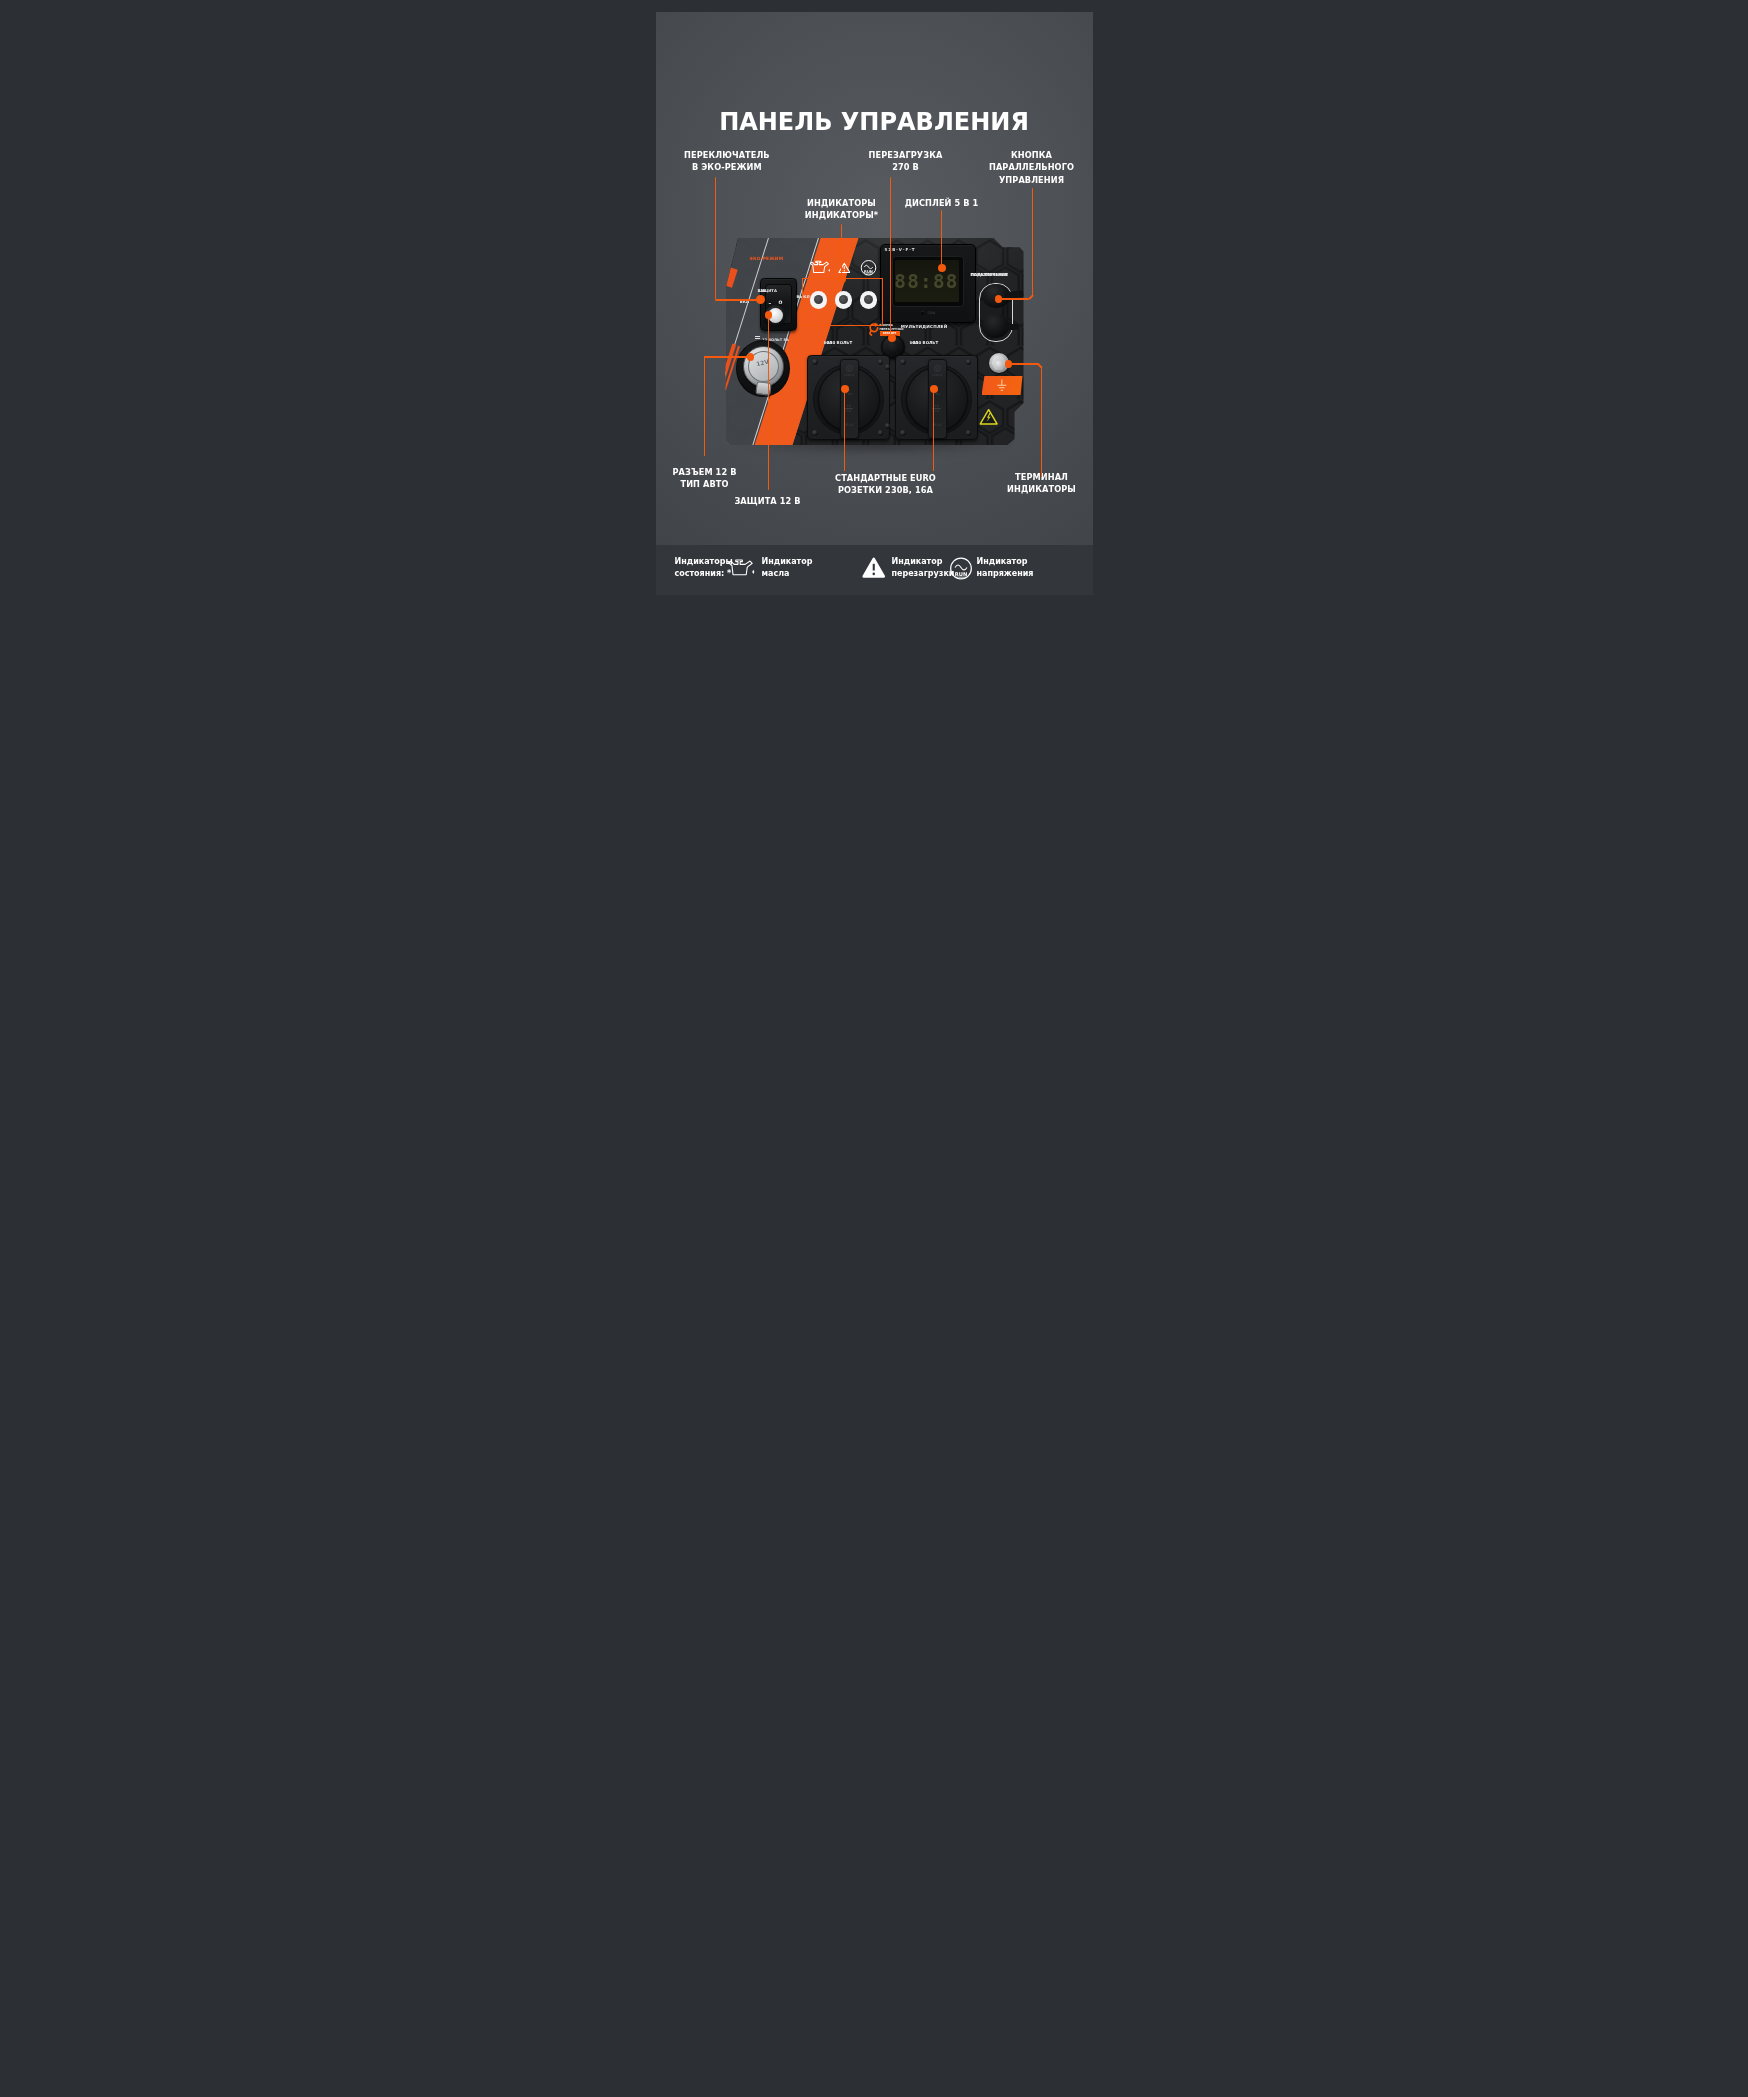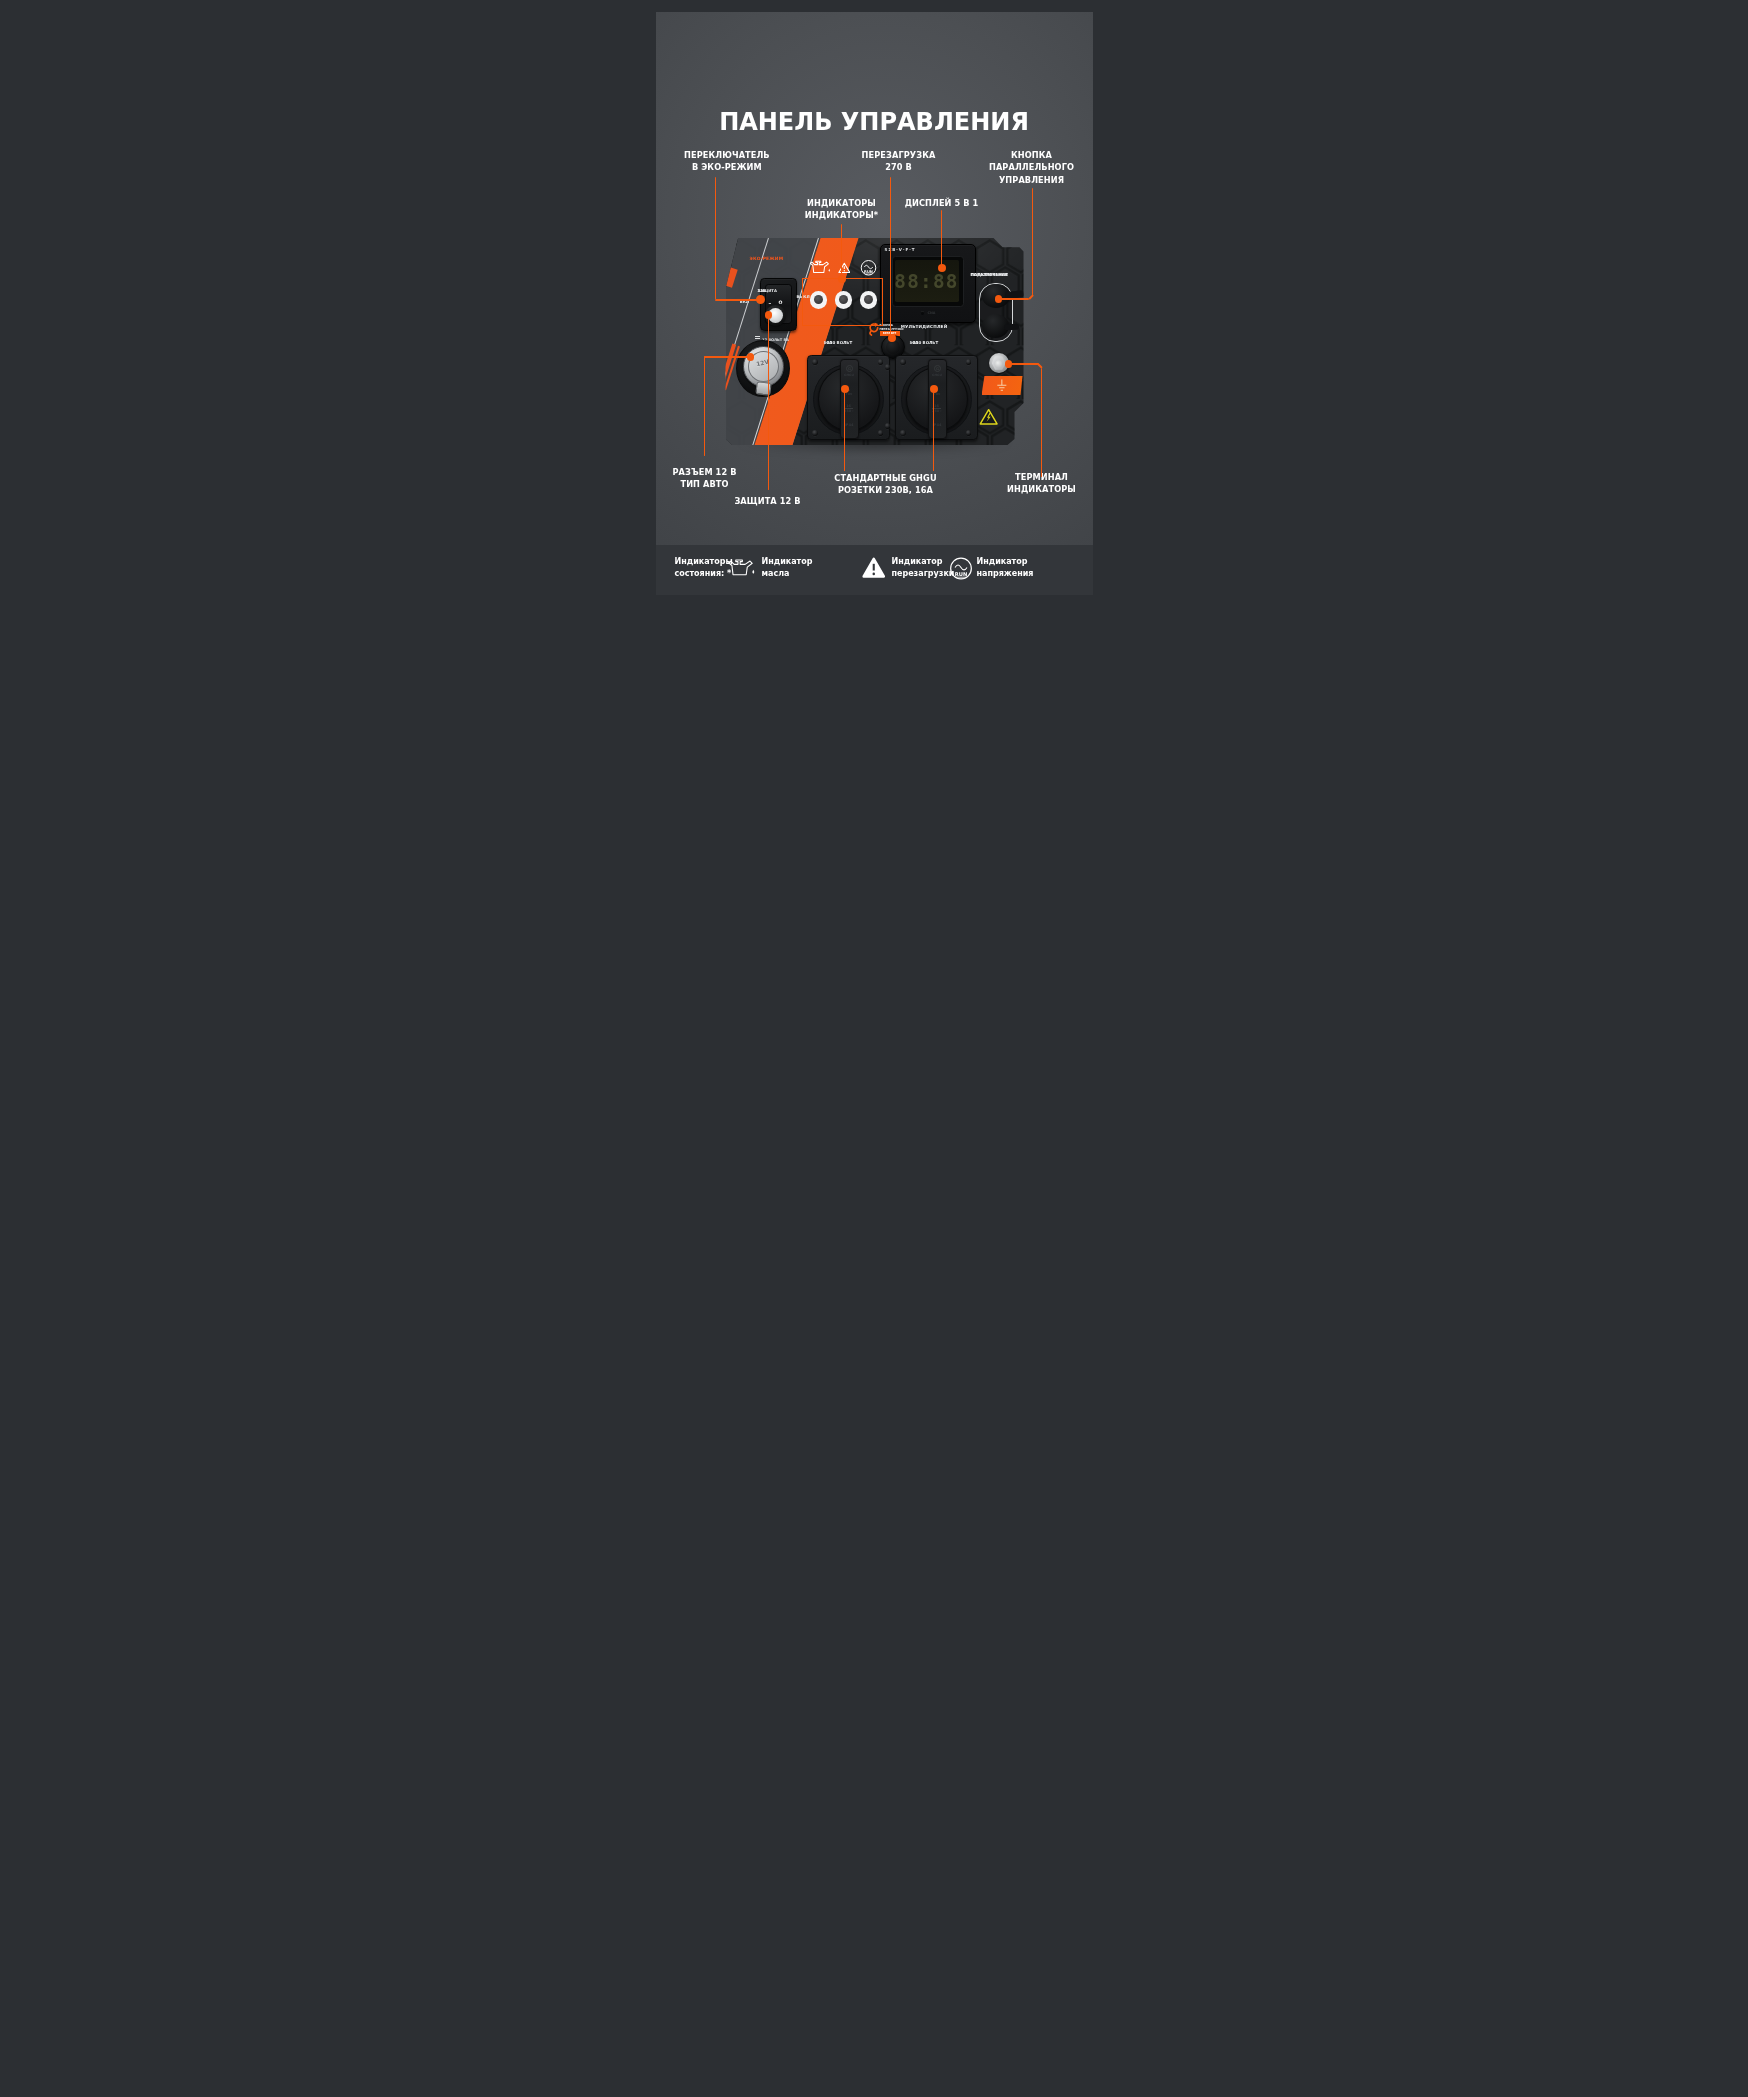--- a/index.html
+++ b/index.html
@@ -29,21 +29,21 @@
 <body>
 
 <div class="page">
 
   <div class="title">ПАНЕЛЬ УПРАВЛЕНИЯ</div>
 
   <div class="lbl" style="left:8.4px;top:137px;width:126px;">
     <div>ПЕРЕКЛЮЧАТЕЛЬ</div>
     <div>В ЭКО-РЕЖИМ</div>
   </div>
-  <div class="lbl" style="left:180px;top:137px;width:126px;">
+  <div class="lbl" style="left:187px;top:137px;width:126px;">
     <div>ПЕРЕЗАГРУЗКА</div>
     <div>270 В</div>
   </div>
   <div class="lbl" style="left:313px;top:137px;width:126px;">
     <div>КНОПКА</div>
     <div>ПАРАЛЛЕЛЬНОГО</div>
     <div>УПРАВЛЕНИЯ</div>
   </div>
   <div class="lbl" style="left:123px;top:185px;width:126px;">
     <div>ИНДИКАТОРЫ</div>
@@ -54,21 +54,21 @@
   </div>
 
   <div class="lbl" style="left:0px;top:454px;width:98px;">
     <div>РАЗЪЕМ 12 В</div>
     <div>ТИП АВТО</div>
   </div>
   <div class="lbl" style="left:49px;top:483px;width:126px;">
     <div>ЗАЩИТА 12 В</div>
   </div>
   <div class="lbl" style="left:167px;top:460px;width:126px;">
-    <div>СТАНДАРТНЫЕ GHGU</div>
+    <div>СТАНДАРТНЫЕ EURO</div>
     <div>РОЗЕТКИ 230В, 16А</div>
   </div>
   <div class="lbl" style="left:323px;top:459px;width:126px;">
     <div>ТЕРМИНАЛ</div>
     <div>ИНДИКАТОРЫ</div>
   </div>
 
   <div style="position:absolute;left:80px;top:422px;width:277px;height:19.3px;background:radial-gradient(closest-side,rgba(0,0,0,.45),transparent);filter:blur(4.2px);"></div>
 
   <div class="panel">

